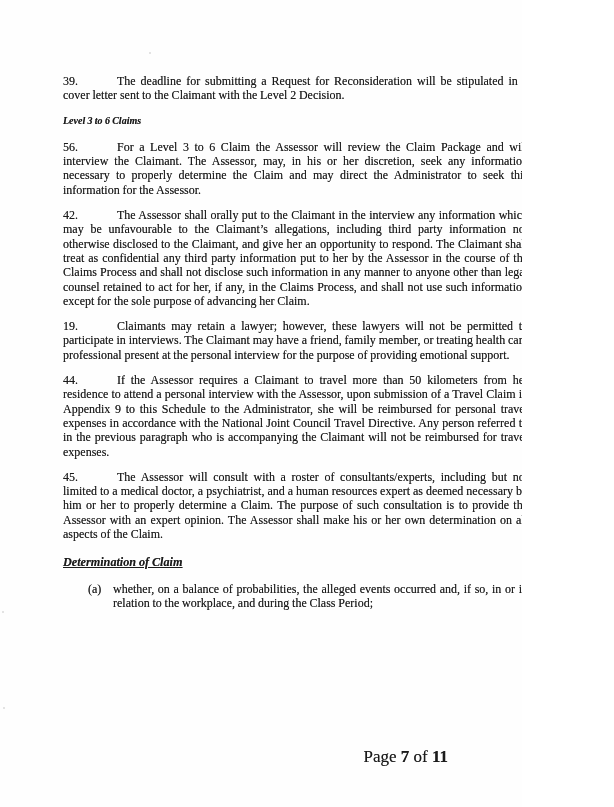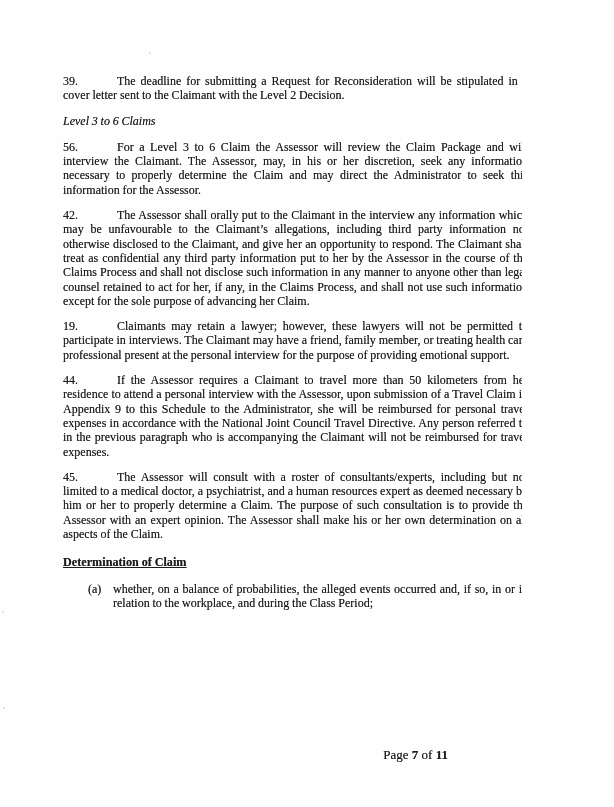--- a/index.html
+++ b/index.html
@@ -19,44 +19,45 @@
     width: 465px;
     font-size: 12px;
     line-height: 14.3px;
     text-align: justify;
     word-spacing: -0.2px;
     text-shadow: 0 0 0.35px rgba(0,0,0,0.55);
   }
   .para { margin: 0 0 11px 0; }
   .pnum { display: inline-block; width: 54px; }
   .heading-italic {
-    font-weight: normal;
+    font-weight: bold;
     font-style: italic;
-    font-size: 12px;
+    font-size: 10px;
     margin: 3px 0 12px 0;
     text-align: left;
   }
   .heading-underline {
     font-weight: bold;
     text-decoration: underline;
     font-size: 12.2px;
     margin: 14px 0 12px 0;
     text-align: left;
+    font-style: italic;
   }
   .list-item {
     margin: 0 0 18px 0;
     padding-left: 50px;
     text-indent: -25px;
   }
   .marker { display: inline-block; width: 25px; text-indent: 0; }
   .footer {
     position: absolute;
     top: 747px;
     right: 74px;
-    font-size: 13px;
+    font-size: 17px;
     color: #1b1b1b;
     text-shadow: 0 0 0.35px rgba(0,0,0,0.55);
     white-space: nowrap;
   }
   .footer .bnum { font-weight: 700; }
   .speck {
     position: absolute;
     border-radius: 50%;
     background: #b9b9b9;
     opacity: 0.5;

